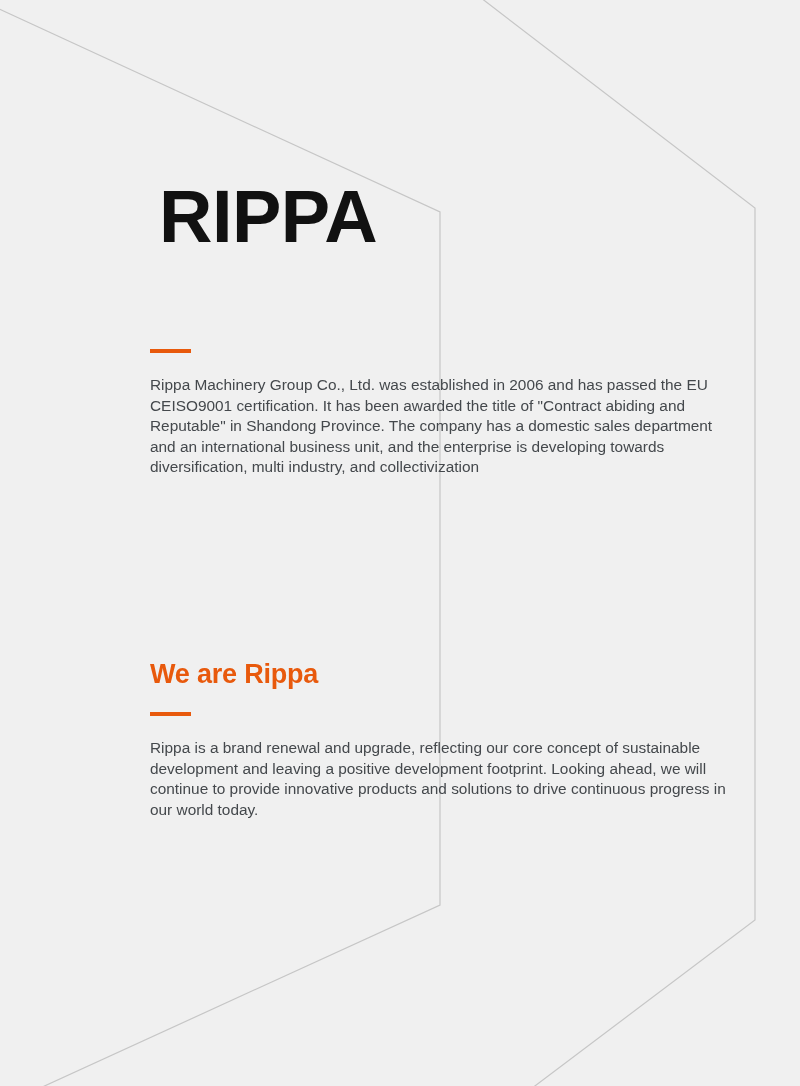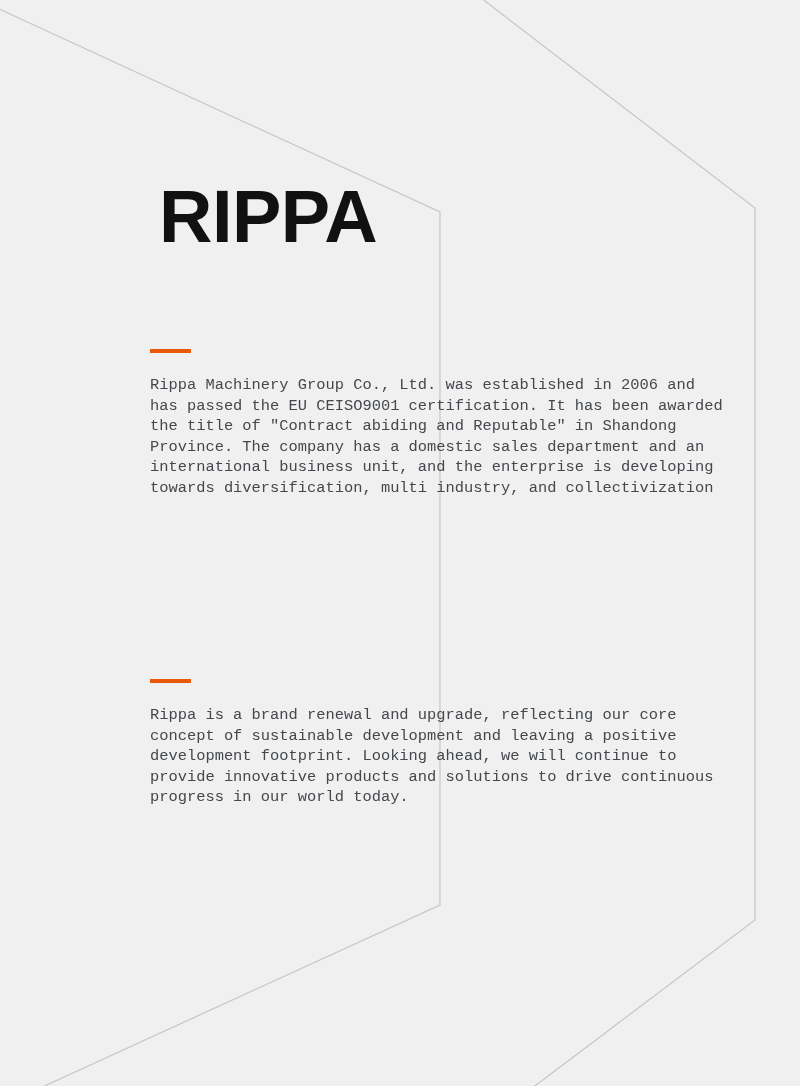--- a/index.html
+++ b/index.html
@@ -64,21 +64,21 @@
     line-height: 1.22;
     letter-spacing: -0.2px;
   }
   .rule {
     width: 41px;
     height: 4px;
     background: #e8590c;
     margin-top: 21px;
   }
   .body-text {
-    font-family: Liberation Mono, monospace;
+    font-family: Liberation Sans, sans-serif;
     font-size: 15.4px;
     color: #44484c;
     line-height: 20.6px;
     margin: 0;
     margin-top: 22px;
     width: 578px;
     text-align: left;
   }
 </style>
 </head>
@@ -96,18 +96,19 @@
   <div class="content">
 
     <h1 class="logo">RIPPA</h1>
 
     <div class="section section-1">
       <div class="rule"></div>
       <p class="body-text">Rippa Machinery Group Co., Ltd. was established in 2006 and has passed the EU CEISO9001 certification. It has been awarded the title of "Contract abiding and Reputable" in Shandong Province. The company has a domestic sales department and an international business unit, and the enterprise is developing towards diversification, multi industry, and collectivization</p>
     </div>
 
     <div class="section section-2">
+      <h2 class="heading">We are Rippa</h2>
       <div class="rule"></div>
       <p class="body-text">Rippa is a brand renewal and upgrade, reflecting our core concept of sustainable development and leaving a positive development footprint. Looking ahead, we will continue to provide innovative products and solutions to drive continuous progress in our world today.</p>
     </div>
 
   </div>
 </div>
 
 </body></html>

